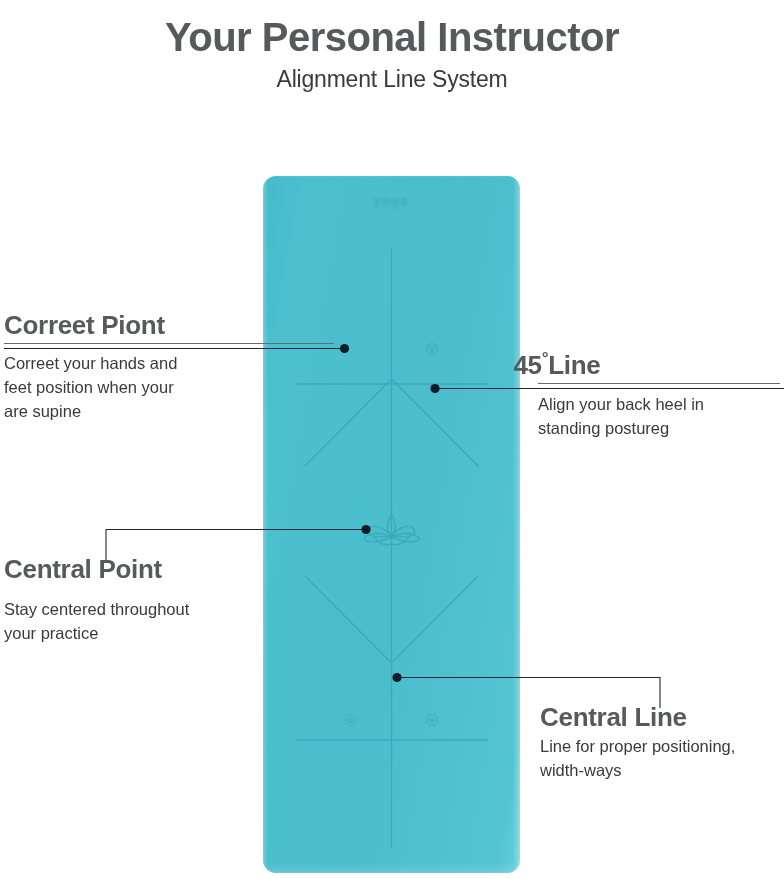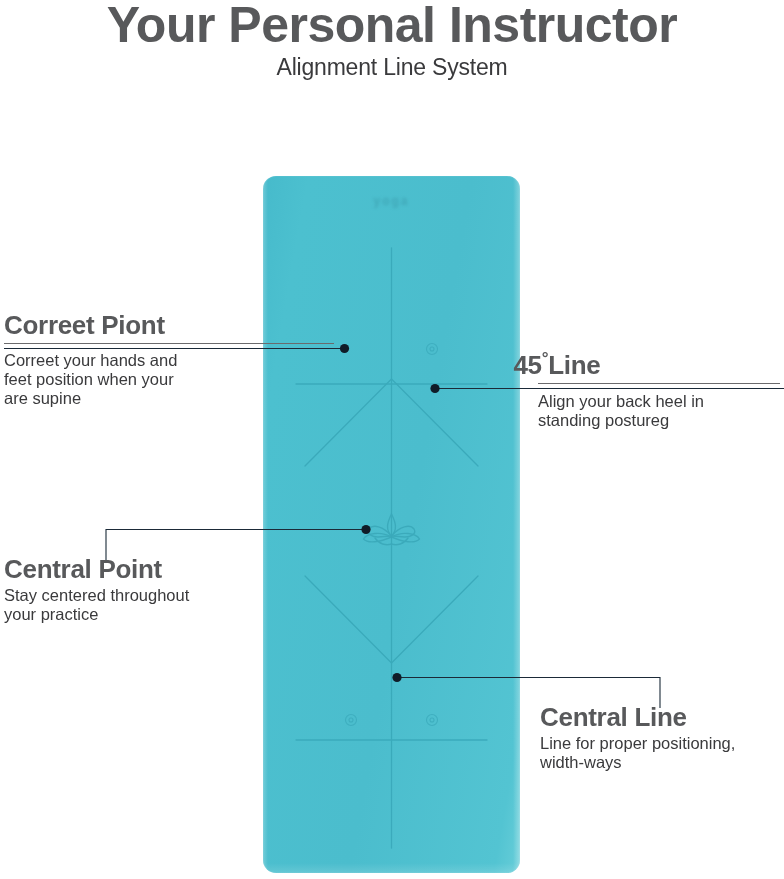--- a/index.html
+++ b/index.html
@@ -24,27 +24,27 @@
 
   
   .header {
     position: absolute;
     top: 0;
     left: 0;
     width: 784px;
     text-align: center;
   }
   .title {
-    font-size: 50px;
+    font-size: 40px;
     font-weight: bold;
     color: #58595b;
     letter-spacing: -0.5px;
     line-height: 46px;
     margin: 0;
-    padding-top: 2px;
+    padding-top: 14px;
   }
   .subtitle {
     font-size: 23px;
     font-weight: normal;
     color: #3a3a3c;
     letter-spacing: -0.2px;
     line-height: 30px;
     margin: 0;
     padding-top: 4px;
   }
@@ -116,21 +116,21 @@
   }
   .callout-title .deg {
     font-size: 17px;
     vertical-align: super;
     line-height: 0;
   }
   .callout-body {
     font-size: 16.5px;
     font-weight: normal;
     color: #3a3a3c;
-    line-height: 19px;
+    line-height: 24px;
     margin: 0;
   }
   .rule {
     height: 1px;
     background: #6b6b6d;
     margin: 3px 0 5px 0;
   }
 
   
   #callout-reverse-point {
@@ -245,21 +245,21 @@
 
   <div class="callout" id="callout-45-line">
     <p class="callout-title"><span>45</span><span class="deg">°</span><span>Line</span></p>
     <div class="rule"></div>
     <p class="callout-body" style="white-space:pre-line;">Align your back heel in
 standing postureg</p>
   </div>
 
   <div class="callout" id="callout-central-point">
     <p class="callout-title">Central Point</p>
-    <p class="callout-body" style="white-space:pre-line;">Stay centered throughout
+    <p class="callout-body" style="white-space:pre-line;margin-top:11px;">Stay centered throughout
 your practice</p>
   </div>
 
   <div class="callout" id="callout-central-line">
     <p class="callout-title">Central Line</p>
     <p class="callout-body" style="white-space:pre-line;">Line for proper positioning,
 width-ways</p>
   </div>
 
   <svg id="connectors" viewBox="0 0 784 879">

